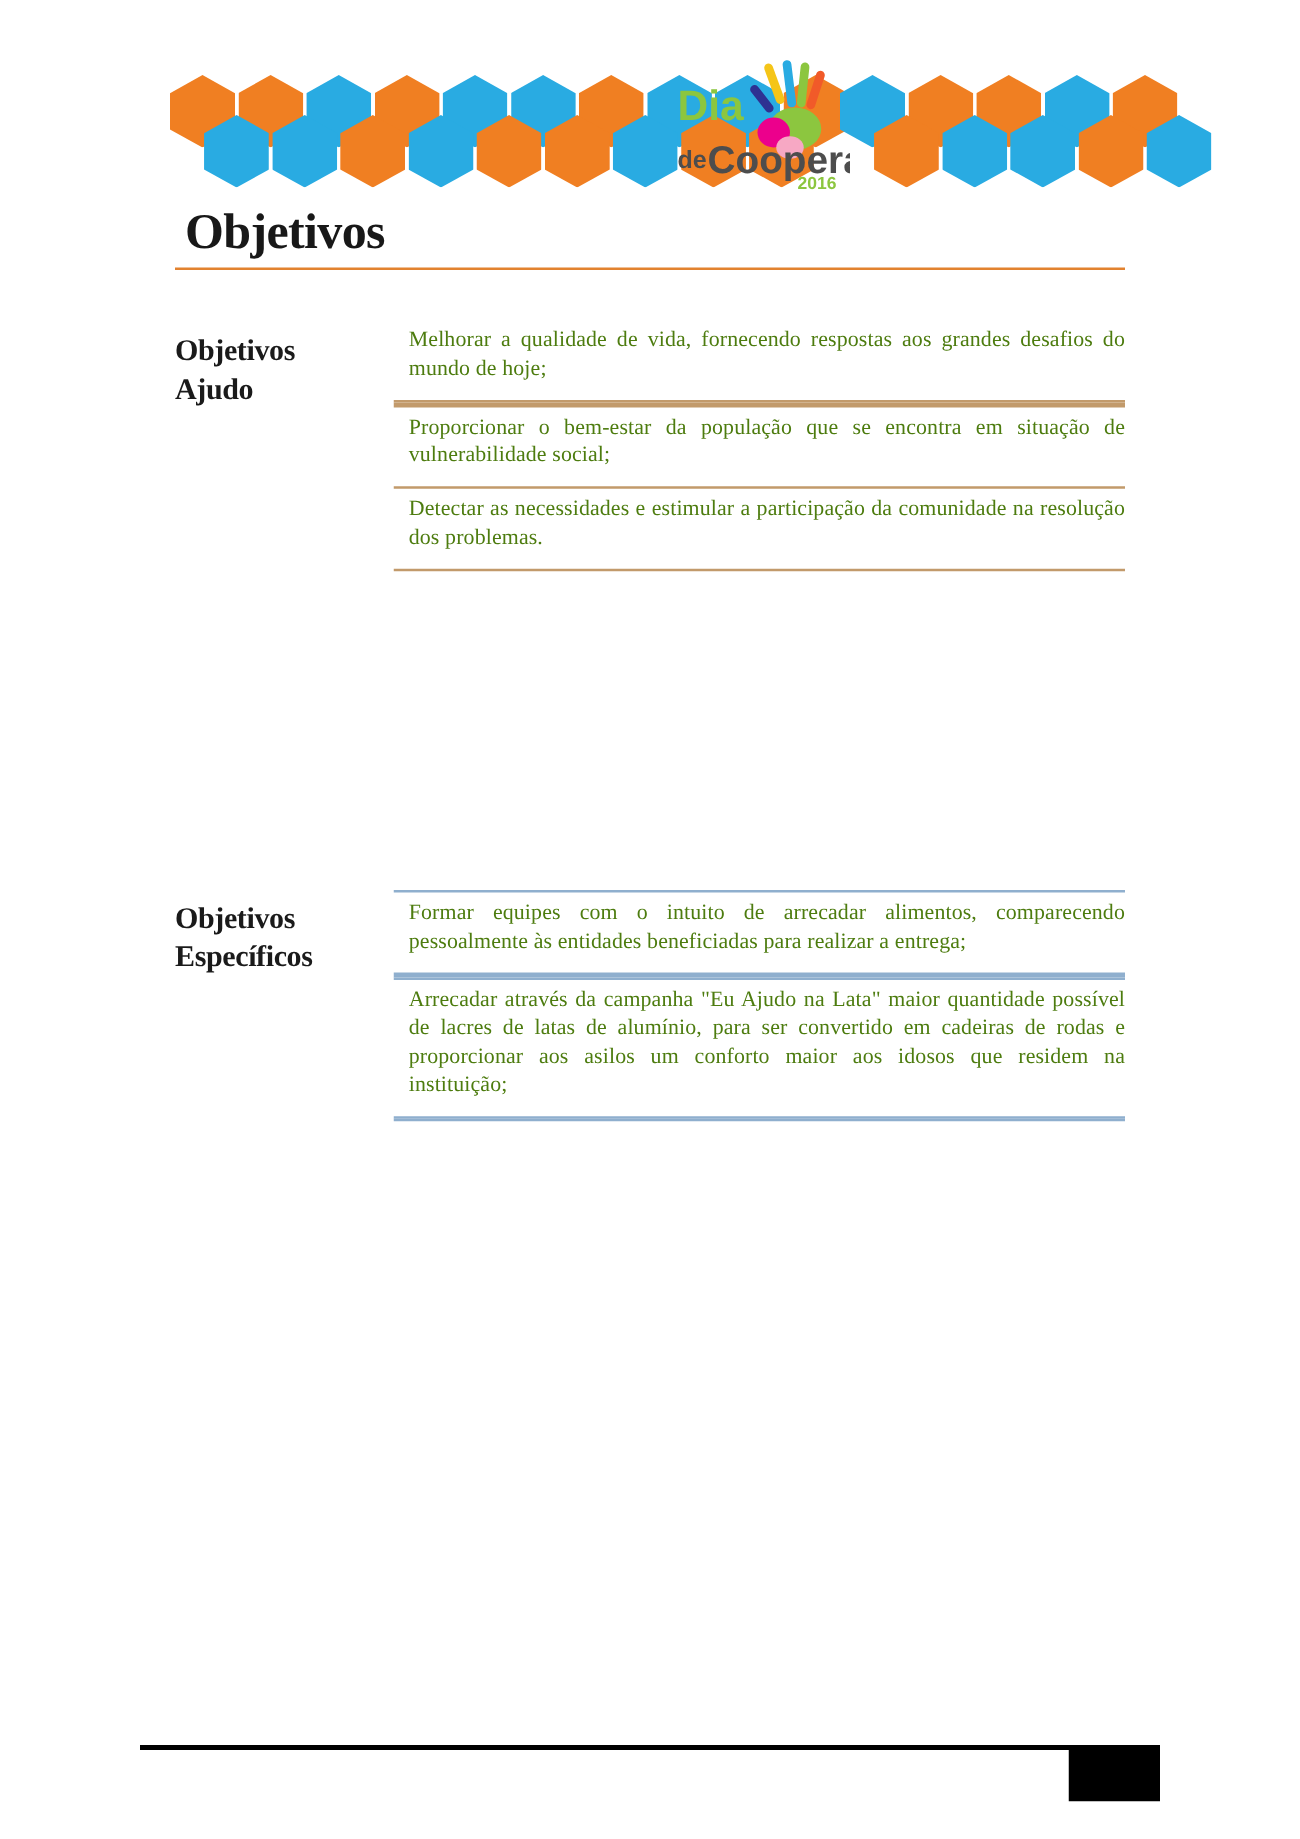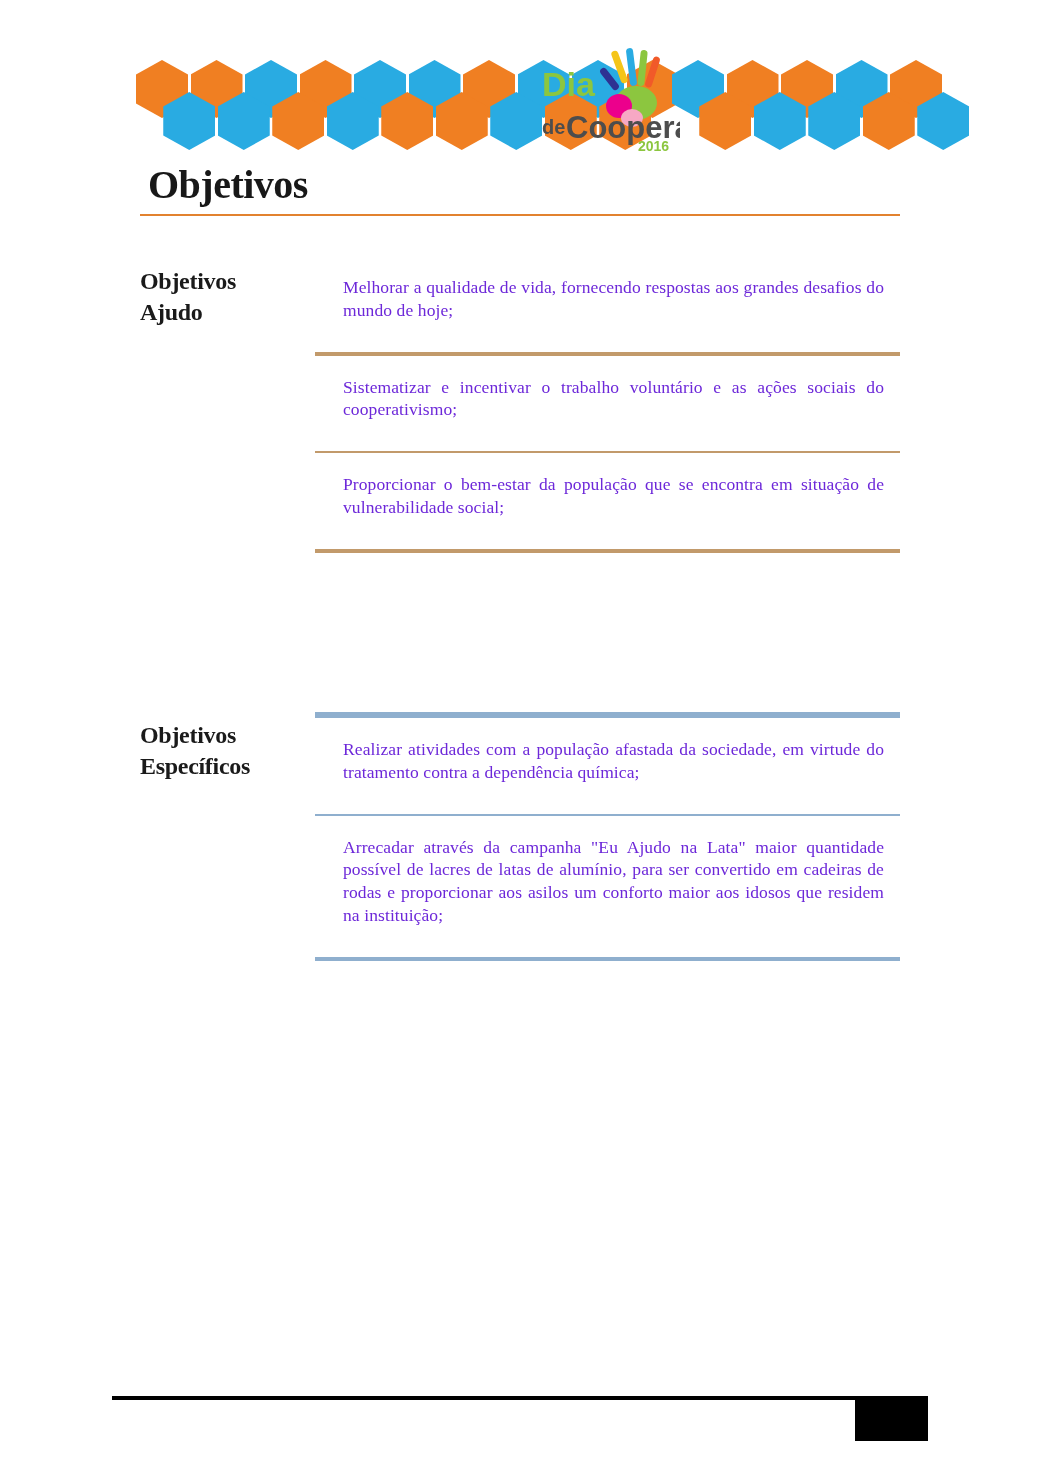--- a/index.html
+++ b/index.html
@@ -102,23 +102,23 @@
     margin-left: 5px;
   }
 
   .item {
     padding: 4px 0 14px 12px;
   }
   .item-text {
     font-family: "Liberation Serif", serif;
     font-size: 17.5px;
     line-height: 1.30;
-    color: #6d28d9;
+    color: #4d7c0f;
     text-align: justify;
-    margin: 16px;
+    margin: 0;
     letter-spacing: 0.1px;
   }
   .divider {
     height: 2px;
     width: 100%;
   }
   .divider.tan  { background: #C29A6B; }
   .divider.blue { background: #8FAFCE; }
 
   
@@ -218,44 +218,44 @@
   <div class="section-label">
     <div>Objetivos</div>
     <div>Ajudo</div>
   </div>
   <div class="items" id="items-gerais">
       <div class="item">
         <p class="item-text">Melhorar a qualidade de vida, fornecendo respostas aos grandes desafios do mundo de hoje;</p>
       </div>
       <div class="divider tan"></div>
       <div class="divider tan"></div>
-      <div class="item">
-        <p class="item-text">Sistematizar e incentivar o trabalho voluntário e as ações sociais do cooperativismo;</p>
-      </div>
       <div class="divider tan"></div>
       <div class="item">
         <p class="item-text">Proporcionar o bem-estar da população que se encontra em situação de vulnerabilidade social;</p>
       </div>
       <div class="divider tan"></div>
+      <div class="item">
+        <p class="item-text">Detectar as necessidades e estimular a participação da comunidade na resolução dos problemas.</p>
+      </div>
       <div class="divider tan"></div>
     </div>
 </div>
 
 <div class="section" id="section-especificos">
   <div class="section-label">
     <div>Objetivos</div>
     <div>Específicos</div>
   </div>
   <div class="items" id="items-especificos">
       <div class="divider blue"></div>
-      <div class="divider blue"></div>
-      <div class="divider blue"></div>
-      <div class="item">
-        <p class="item-text">Realizar atividades com a população afastada da sociedade, em virtude do tratamento contra a dependência química;</p>
-      </div>
+      <div class="item">
+        <p class="item-text">Formar equipes com o intuito de arrecadar alimentos, comparecendo pessoalmente às entidades beneficiadas para realizar a entrega;</p>
+      </div>
+      <div class="divider blue"></div>
+      <div class="divider blue"></div>
       <div class="divider blue"></div>
       <div class="item">
         <p class="item-text">Arrecadar através da campanha "Eu Ajudo na Lata" maior quantidade possível de lacres de latas de alumínio, para ser convertido em cadeiras de rodas e proporcionar aos asilos um conforto maior aos idosos que residem na instituição;</p>
       </div>
       <div class="divider blue"></div>
       <div class="divider blue"></div>
     </div>
 </div>
 
 <div class="footer">

